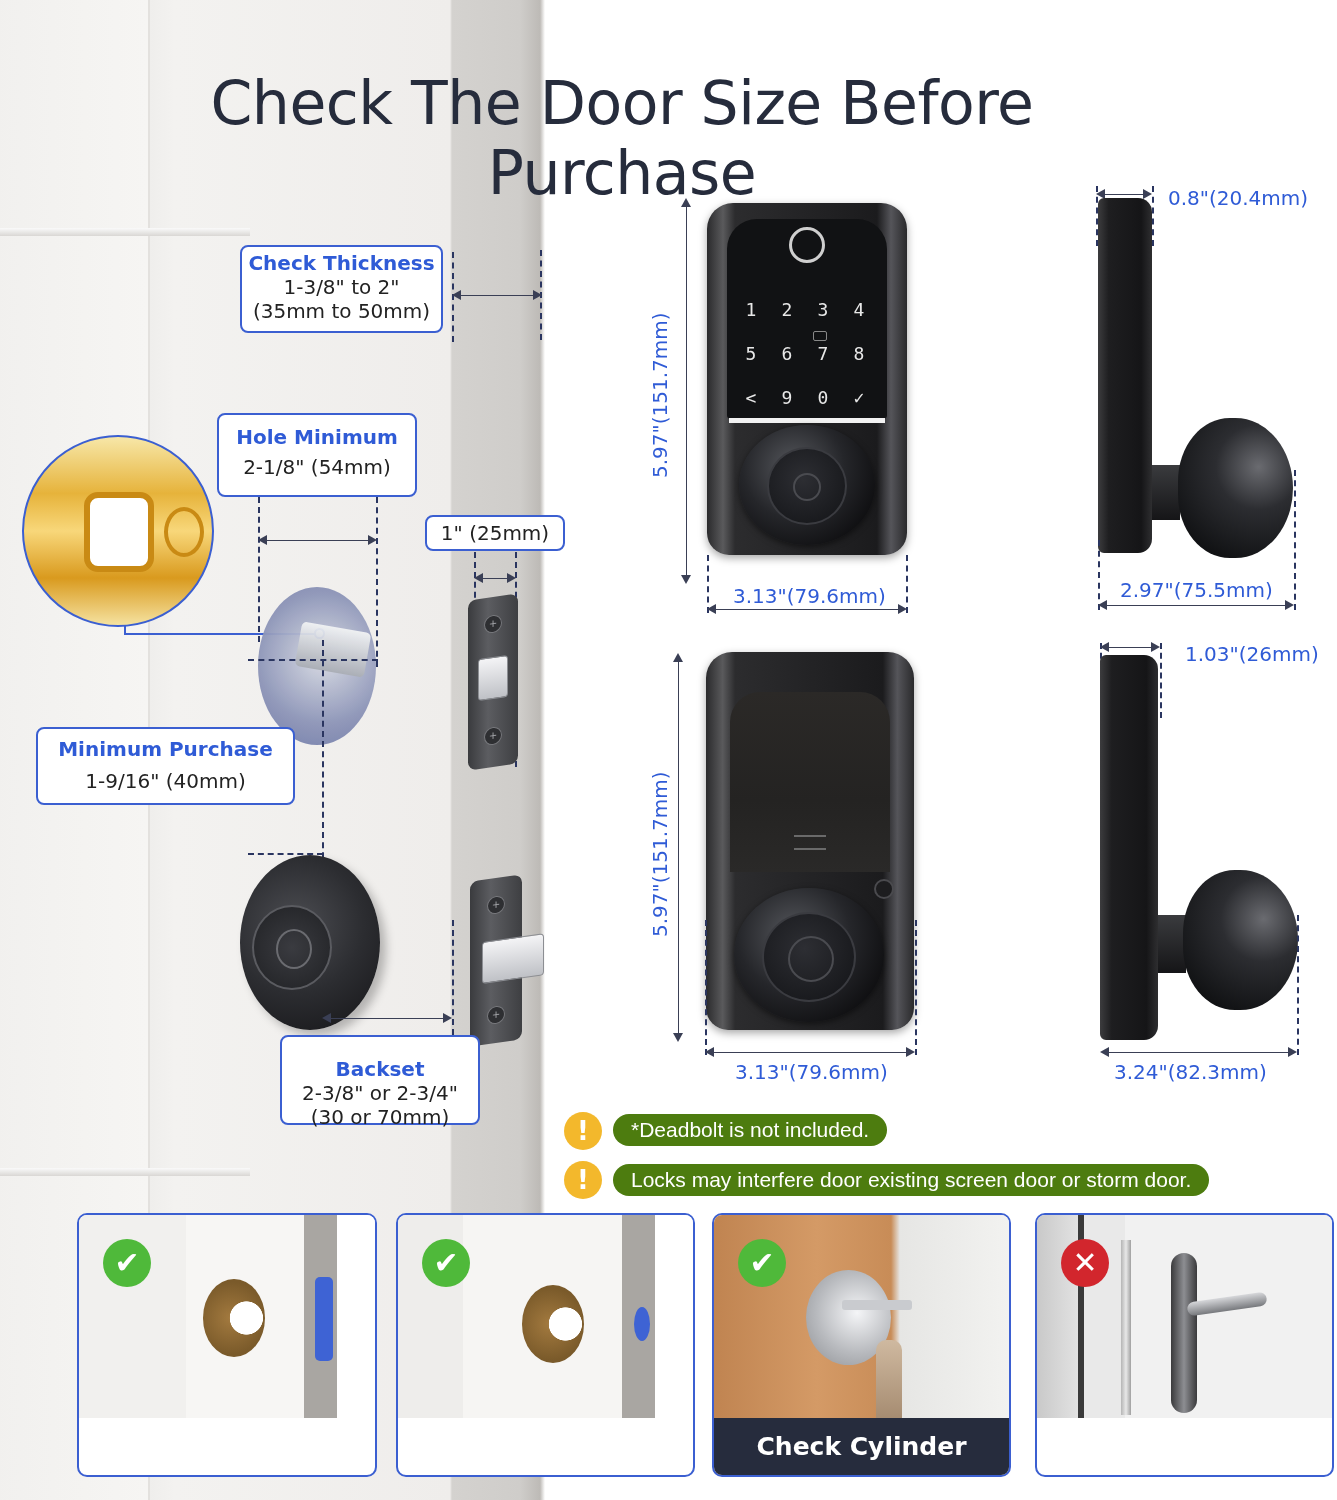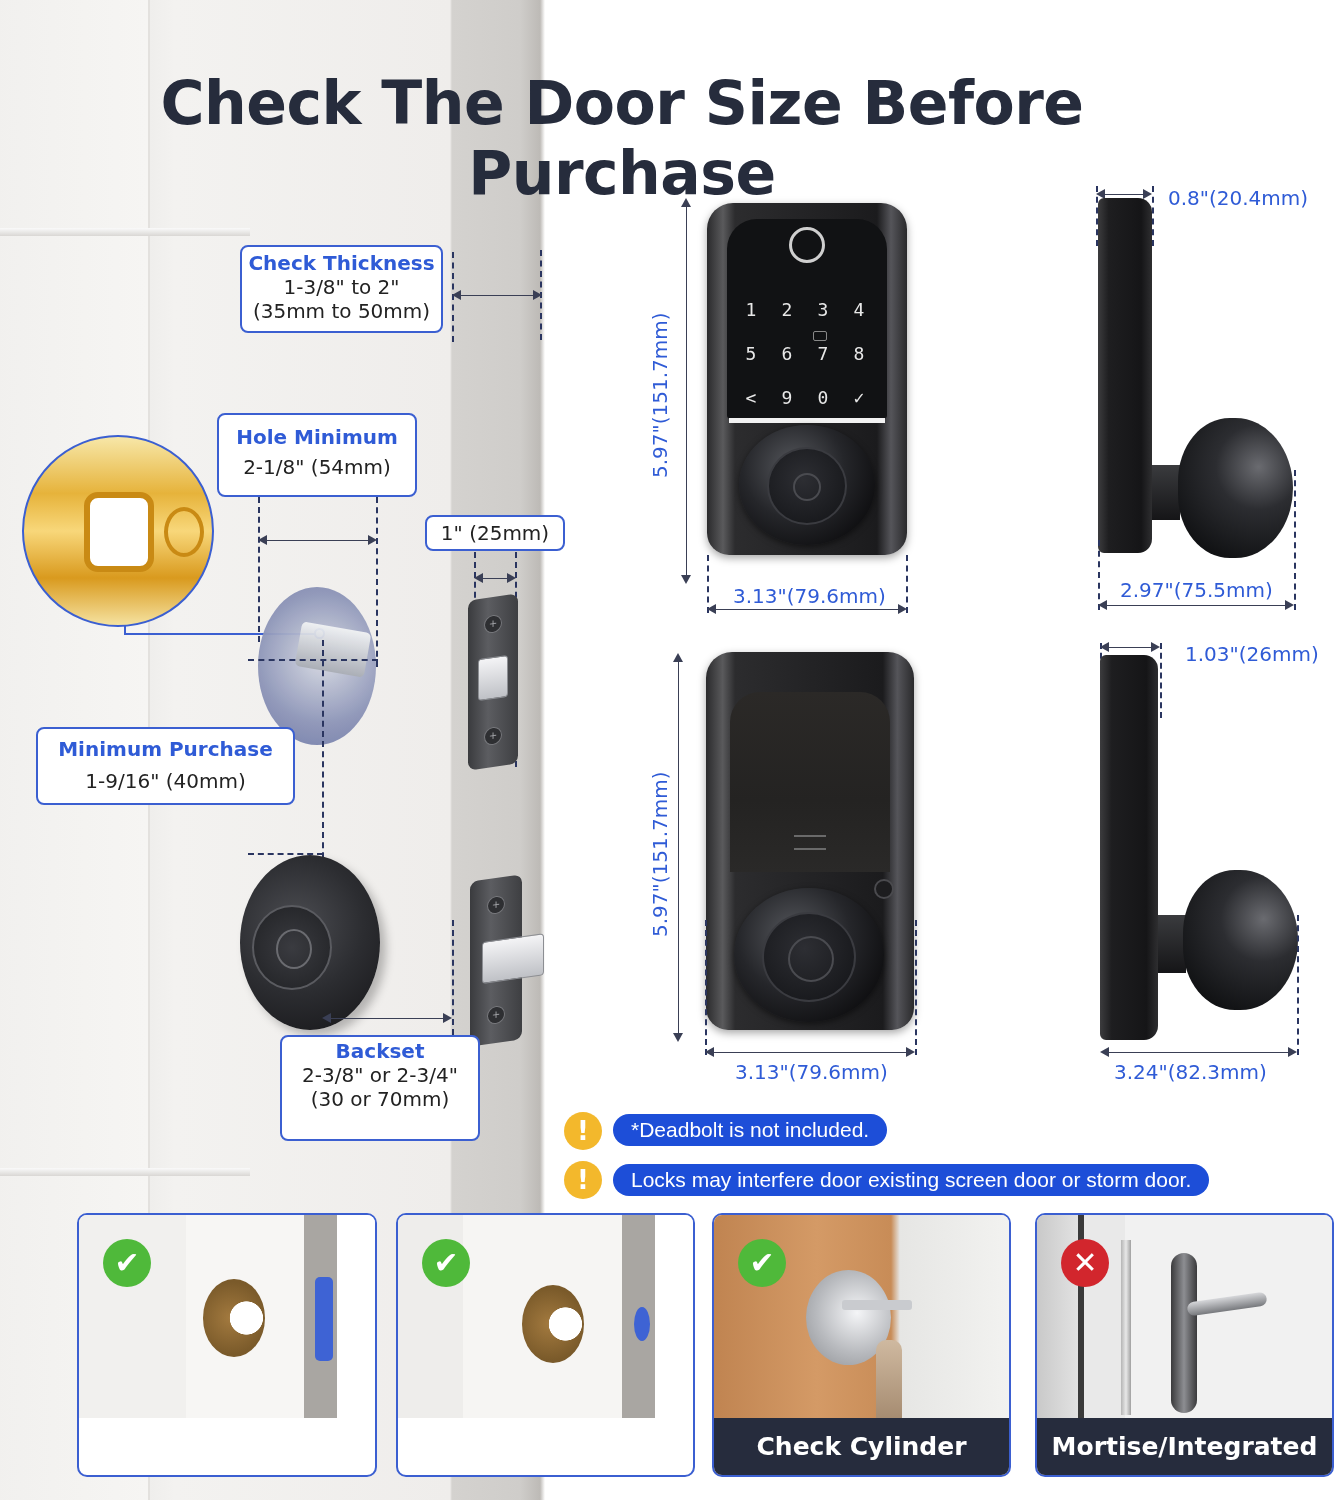--- a/index.html
+++ b/index.html
@@ -16,21 +16,21 @@
   .door-panel {
     left: -10px; top: 0; width: 160px; height: 1500px;
     border-right: 2px solid #e3e1de;
     background: linear-gradient(90deg, #f1f0ee, #f6f5f3);
   }
   .door-molding {
     left: 0; width: 250px; height: 8px; background: linear-gradient(180deg,#fafafa,#d9d7d4);
   }
   .title {
     left: 0; top: 68px; width: 1169px; text-align: center; padding-left: 75px;
-    font-size: 60px; font-weight: 700; color: #262c3c; letter-spacing: -0.5px;
+    font-size: 60px; font-weight: 400; color: #262c3c; letter-spacing: -0.5px;
     font-family: "DejaVu Sans", sans-serif;
   }
   .callout {
     background: #ffffff; border: 2px solid #3b5fd1; border-radius: 8px;
     text-align: center; color: #222; font-size: 20px; line-height: 1.2;
     font-family: "DejaVu Sans", sans-serif;
   }
   .callout .hd { color: #2f5bd6; font-weight: 700; font-size: 20px; }
   .dash-v { border-left: 2px dashed #2a3560; width: 0; }
   .dash-h { border-top: 2px dashed #2a3560; height: 0; }
@@ -90,21 +90,21 @@
     border-radius: 50%;
     background: radial-gradient(circle at 40% 40%, #4c4d52 0%, #2c2d31 50%, #19191c 90%);
     box-shadow: 6px 6px 10px rgba(0,0,0,.25);
   }
   .note-bang {
     width: 38px; height: 38px; border-radius: 50%; background: #f3b82c;
     color: #fff; font-weight: 700; font-size: 26px; text-align: center; line-height: 38px;
     font-family: "DejaVu Sans", sans-serif;
   }
   .note-pill {
-    height: 32px; border-radius: 16px; background: #1d4ed8; color: #ffffff;
+    height: 32px; border-radius: 16px; background: #4d7c0f; color: #ffffff;
     font-size: 21px; line-height: 32px; padding: 0 18px; font-family: "Liberation Sans", sans-serif;
     white-space: nowrap;
   }
   .card {
     border: 2px solid #3b5fd1; border-radius: 10px; overflow: hidden; background: #fff;
   }
   .card-img { position: relative; height: 203px; overflow: hidden; }
   .card-label {
     height: 58px; background: #262c3d; color: #ffffff; font-weight: 700; font-size: 25px;
     text-align: center; line-height: 58px; font-family: "DejaVu Sans", sans-serif;
@@ -188,21 +188,21 @@
 <div class="abs dash-h" style="left:248px; top:853px; width:75px;"></div>
 <div class="abs dash-v" style="left:452px; top:920px; height:115px;"></div>
 <div class="abs arrow-h" style="left:324px; top:1018px; width:126px;"></div>
 
 <div class="abs strike" style="left:470px; top:878px; width:52px; height:165px; transform:skewY(-8deg);">
   <div class="abs screw" style="left:17px; top:18px;">+</div>
   <div class="abs bolt" style="left:12px; top:62px; width:62px; height:42px;"></div>
   <div class="abs screw" style="left:17px; top:128px;">+</div>
 </div>
 
-<div class="abs callout" style="left:280px; top:1035px; width:200px; height:106px; padding-top:2px;">
+<div class="abs callout" style="left:280px; top:1035px; width:200px; height:90px; padding-top:20px;">
   <div class="hd">Backset</div>
   <div>2-3/8" or 2-3/4"</div>
   <div>(30 or 70mm)</div>
 </div>
 
 <div class="abs arrow-v" style="left:686px; top:200px; height:382px;"></div>
 <div class="abs dim-rot" style="left:648px; top:478px;">5.97"(151.7mm)</div>
 
 <div class="abs lock-front" style="left:707px; top:203px; width:200px; height:352px;">
   <div class="abs keypad" style="left:20px; top:16px; width:160px; height:200px;">
@@ -312,14 +312,13 @@
   <div class="card-label">Check Cylinder</div>
 </div>
 
 <div class="abs card" style="left:1035px; top:1213px; width:299px; height:264px;">
   <div class="card-img" style="background:linear-gradient(90deg,#c9c9c9 0%,#e2e2e2 14%,#3a3a3a 14% 16%,#e9e9e9 16% 30%,#f1f1f1 30%);">
     <div class="abs" style="left:84px; top:25px; width:10px; height:175px; background:linear-gradient(90deg,#b5b5b5,#e8e8e8,#a0a0a0);"></div>
     <div class="abs" style="left:134px; top:38px; width:26px; height:160px; border-radius:13px; background:linear-gradient(90deg,#3a3a3c,#8d8e92,#3a3a3c);"></div>
     <div class="abs" style="left:150px; top:82px; width:80px; height:14px; border-radius:7px; background:linear-gradient(180deg,#d7d8db,#76787c); transform:rotate(-8deg);"></div>
     <div class="badge no">✕</div>
   </div>
-  <div class="card-label">Mortise/Integrated</div>
 </div>
 
 </body></html>

